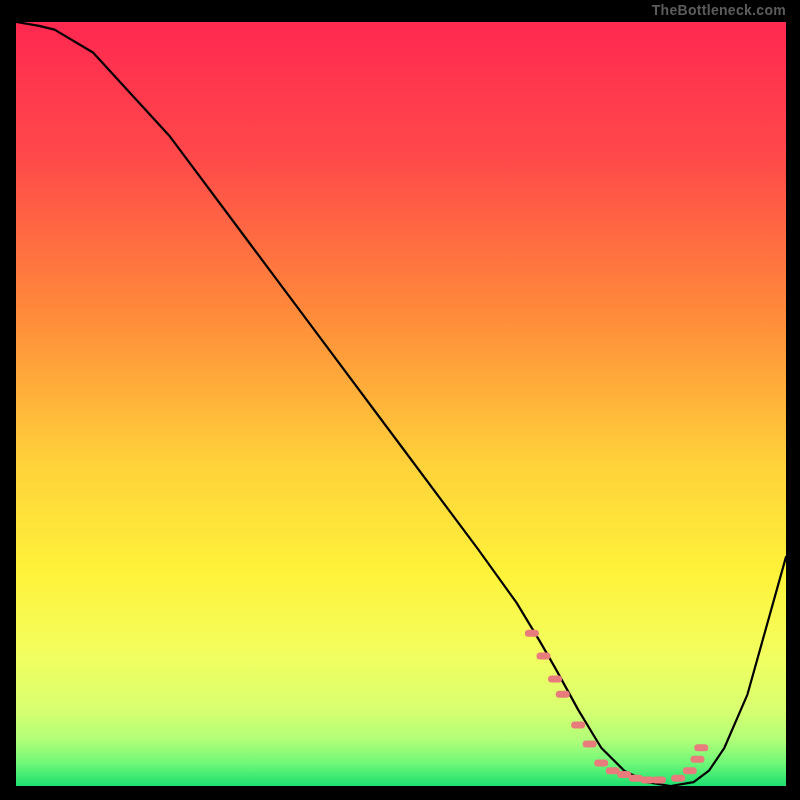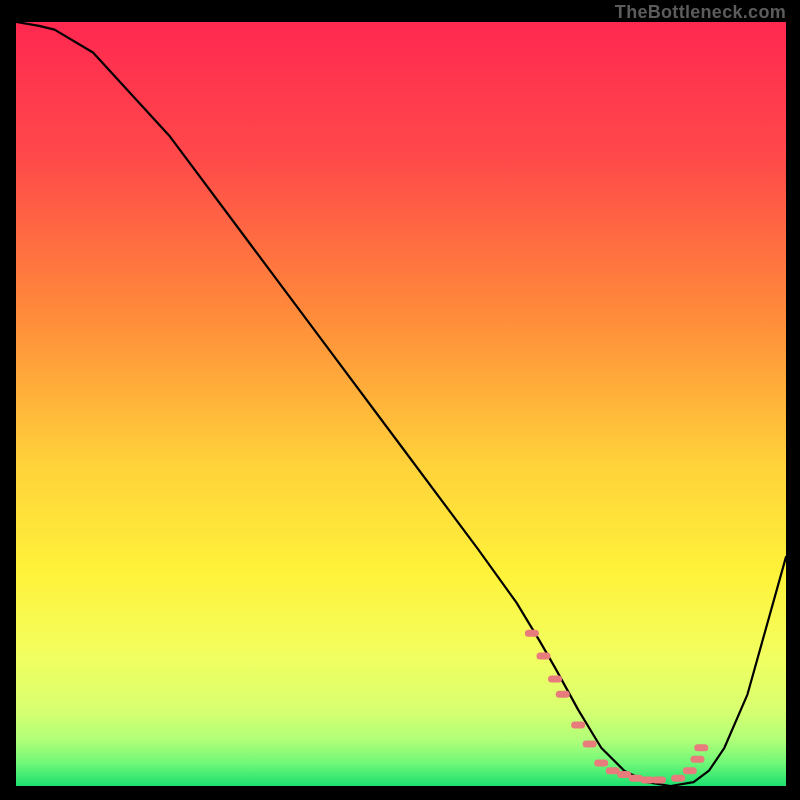--- a/index.html
+++ b/index.html
@@ -38,21 +38,21 @@
     left: 0;
     top: 0;
     width: 100%;
     height: 100%;
   }
   .watermark {
     position: absolute;
     top: 2px;
     right: 14px;
     font-family: Arial, Helvetica, sans-serif;
-    font-size: 18px;
+    font-size: 14px;
     font-weight: 600;
     color: #5c5c5c;
     letter-spacing: 0.3px;
   }
 </style>
 </head>
 <body>
 
 <div class="frame">
 

